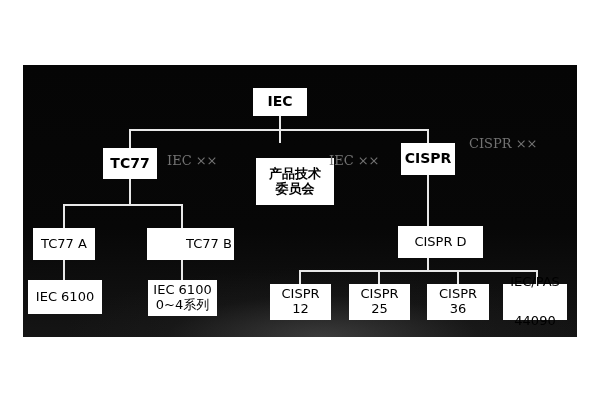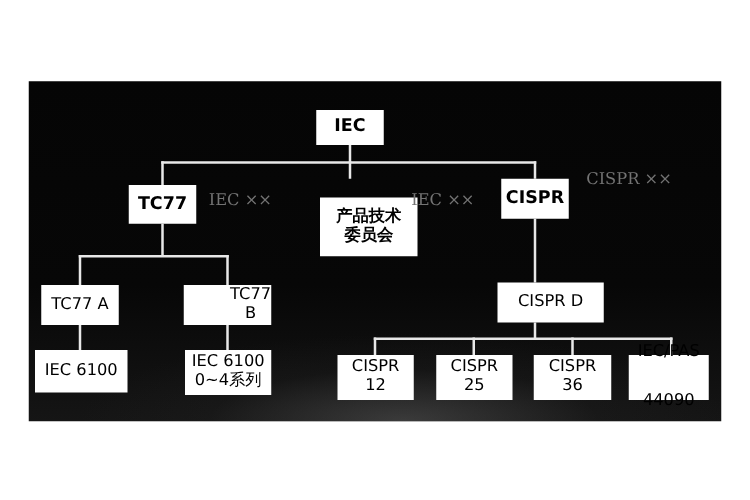--- a/index.html
+++ b/index.html
@@ -70,21 +70,21 @@
 <div class="note" style="left:329px; top:153px;">IEC ××</div>
 
 <div class="box bold" style="left:401px; top:143px; width:54px; height:32px;">
   <span>CISPR</span>
 </div>
 <div class="note" style="left:469px; top:136px;">CISPR ××</div>
 
 <div class="box reg" style="left:33px; top:228px; width:62px; height:32px;">
   <span>TC77 A</span>
 </div>
-<div class="box reg" style="left:147px; top:228px; width:70px; height:32px;padding-left:37px;">
+<div class="box reg" style="left:147px; top:228px; width:87px; height:32px;padding-left:37px;">
   <span>TC77 B</span>
 </div>
 <div class="box reg" style="left:28px; top:280px; width:74px; height:34px;">
   <span>IEC 6100</span>
 </div>
 <div class="box reg" style="left:148px; top:280px; width:69px; height:36px;">
   <span>IEC 6100</span>
   <span>0~4系列</span>
 </div>
 

